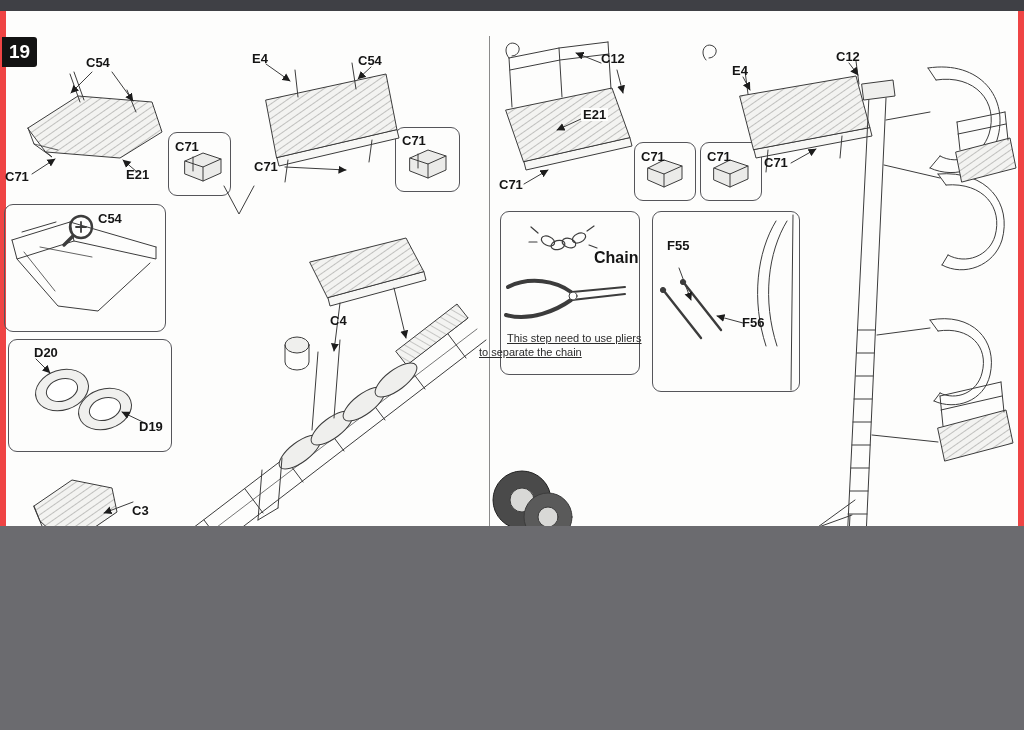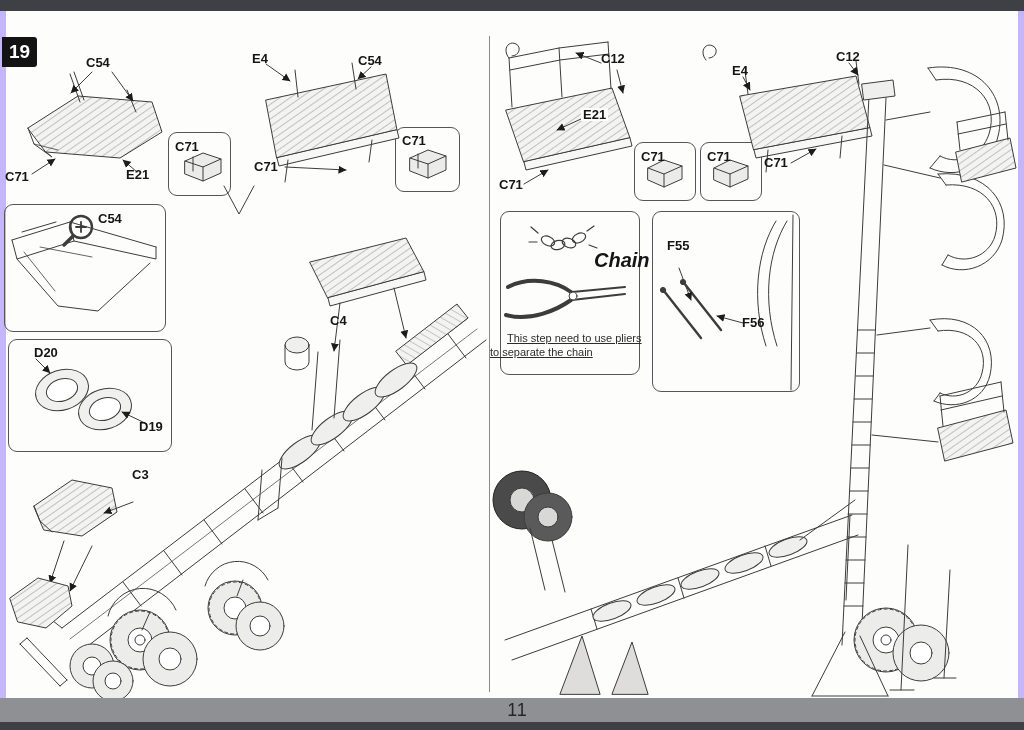--- a/index.html
+++ b/index.html
@@ -1,34 +1,34 @@
 <!DOCTYPE html>
 <html><head>
 <meta charset="utf-8">
 <style>
   * { margin:0; padding:0; box-sizing:border-box; }
   html,body { width:1024px; }
   body { background:#6b6b6f; font-family:"Liberation Sans", sans-serif; }
-  #page { position:relative; width:1024px; height:730px; background:#c4b5fd; overflow:hidden; }
+  #page { position:relative; width:1024px; height:526px; background:#ef4444; overflow:hidden; }
   .strip { position:absolute; left:0; width:100%; background:#3f4045; }
   #strip-top { top:0; height:11px; }
   #strip-bottom { top:722px; height:8px; }
   #sheet { position:absolute; left:6px; top:11px; width:1012px; height:687px; background:#fdfdfc; }
   #footer-band { position:absolute; left:0; top:698px; width:100%; height:24px; background:#8f9093;
                  display:flex; align-items:center; justify-content:center; }
   #page-number { font-weight:normal; font-size:18px; color:#26262a; letter-spacing:1px;margin-left:11px; }
   #divider { position:absolute; left:489px; top:36px; width:1px; height:656px; background:#8a8a8a; }
   #step-badge { position:absolute; left:2px; top:37px; width:35px; height:30px; background:#131313; color:#fff;
                 font-weight:bold; font-size:19px; display:flex; align-items:center; justify-content:center;
                 border-radius:0 3px 3px 0; }
   .box { position:absolute; border:1.5px solid #55555a; border-radius:9px; }
   #art { position:absolute; left:0; top:0; width:1024px; height:730px; pointer-events:none; }
   .lbl { position:absolute; font-size:13px; font-weight:bold; color:#151515; line-height:1; white-space:nowrap; }
   .lbl.bg { background:#fdfdfc; padding:0 2px; }
-  .chain-title { position:absolute; font-size:20px; font-weight:bold; color:#151515; line-height:1;font-style:italic; }
+  .chain-title { position:absolute; font-size:16px; font-weight:bold; color:#151515; line-height:1; }
   .note-line { position:absolute; font-size:11px; color:#2c2c2c; line-height:1; white-space:nowrap;text-decoration:underline; }
 </style>
 </head>
 <body>
 
 <div id="page">
 
   <div id="sheet"></div>
   <div id="divider"></div>
 
@@ -332,36 +332,36 @@
   <div class="lbl" style="left:5px;top:170px">C71</div>
   <div class="lbl" style="left:126px;top:168px">E21</div>
   <div class="lbl" style="left:175px;top:140px">C71</div>
   <div class="lbl" style="left:252px;top:52px">E4</div>
   <div class="lbl" style="left:358px;top:54px">C54</div>
   <div class="lbl" style="left:254px;top:160px">C71</div>
   <div class="lbl" style="left:402px;top:134px">C71</div>
   <div class="lbl" style="left:98px;top:212px">C54</div>
   <div class="lbl" style="left:34px;top:346px">D20</div>
   <div class="lbl" style="left:139px;top:420px">D19</div>
-  <div class="lbl" style="left:132px;top:468px">C3</div>
+  <div class="lbl" style="left:132px;top:504px">C3</div>
   <div class="lbl" style="left:330px;top:314px">C4</div>
   <div class="lbl" style="left:601px;top:52px">C12</div>
   <div class="lbl bg" style="left:581px;top:108px">E21</div>
   <div class="lbl" style="left:499px;top:178px">C71</div>
   <div class="lbl" style="left:641px;top:150px">C71</div>
   <div class="lbl" style="left:707px;top:150px">C71</div>
   <div class="lbl" style="left:732px;top:64px">E4</div>
   <div class="lbl" style="left:836px;top:50px">C12</div>
   <div class="lbl" style="left:764px;top:156px">C71</div>
   <div class="lbl" style="left:667px;top:239px">F55</div>
   <div class="lbl" style="left:742px;top:316px">F56</div>
 
   <div class="chain-title" style="left:594px;top:250px">Chain</div>
   <div class="note-line" style="left:507px;top:333px">This step need to use pliers</div>
-  <div class="note-line" style="left:490px;top:347px">to separate the chain</div>
+  <div class="note-line" style="left:479px;top:347px">to separate the chain</div>
 
   <div id="step-badge">19</div>
 
   <div class="strip" id="strip-top"></div>
   <div id="footer-band">
     <span id="page-number">11</span>
   </div>
   <div class="strip" id="strip-bottom"></div>
 
 </div>

